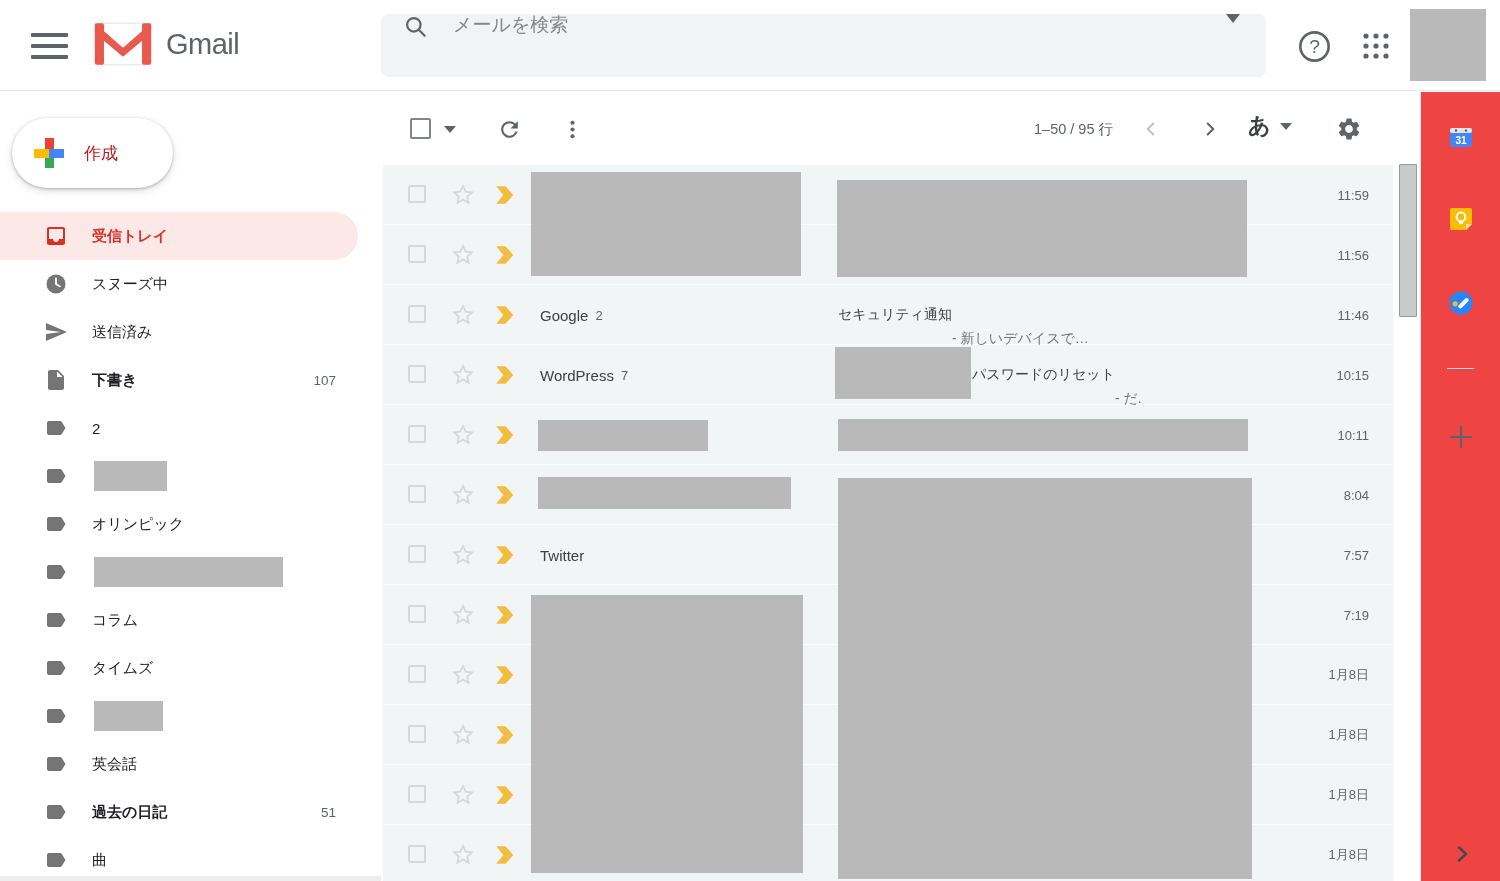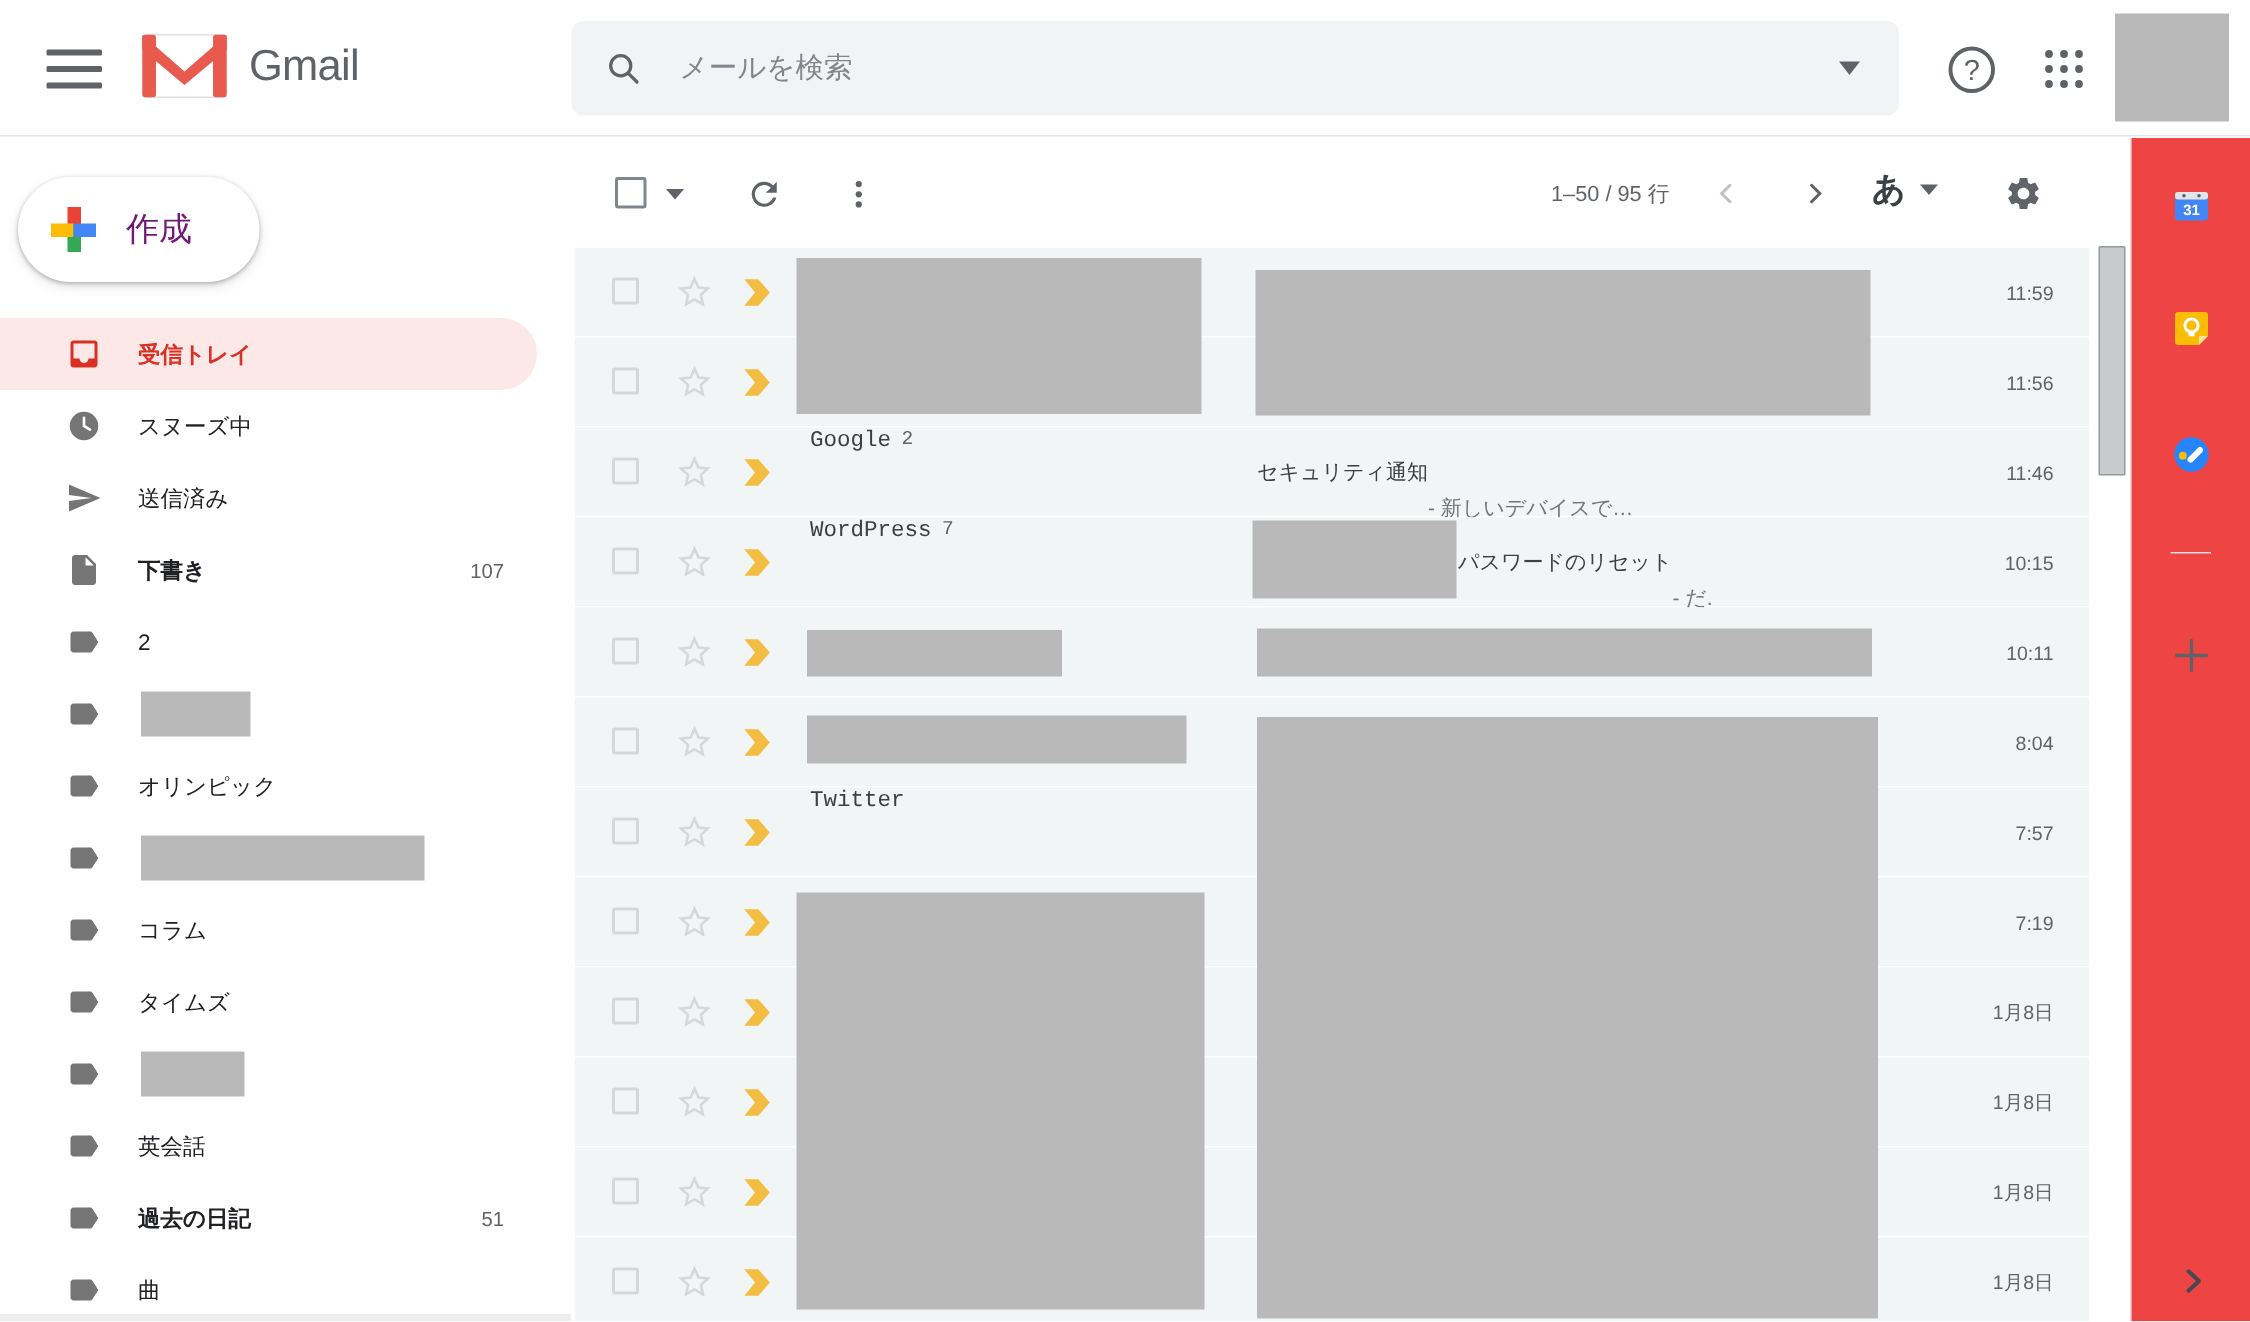--- a/index.html
+++ b/index.html
@@ -6,37 +6,37 @@
   html,body { width:1500px; height:881px; overflow:hidden; }
   body { font-family:"Liberation Sans","DejaVu Sans",sans-serif; background:#fff; color:#202124; }
   #page { position:relative; width:1500px; height:881px; background:#fff; overflow:hidden; }
 
   
   .header { position:absolute; left:0; top:0; width:1500px; height:91px; background:#fff; border-bottom:1px solid #e3e6e9; z-index:20; }
   .hamburger { position:absolute; left:31px; top:26px; width:44px; height:40px; display:flex; flex-direction:column; justify-content:center; gap:7px; cursor:pointer; }
   .hamburger span { display:block; width:37px; height:4px; background:#5f6368; border-radius:1px; }
   .logo { position:absolute; left:94px; top:22px; display:flex; align-items:center; gap:14px; }
   .logo-text { font-size:29px; color:#5f6368; letter-spacing:-0.5px; }
-  .searchbar { position:absolute; left:381px; top:14px; width:885px; height:63px; background:#f1f3f4; border-radius:8px; display:flex; align-items:center; }
+  .searchbar { position:absolute; left:381px; top:14px; width:885px; height:63px; background:#f1f3f4; border-radius:8px; display:flex; align-items:flex-start; }
   .searchbar .sicon { margin-left:22px; flex:0 0 auto; }
   .searchbar input { flex:1; border:none; outline:none; background:transparent; font-size:19px; color:#202124; margin-left:24px; font-family:inherit; }
   .searchbar input::placeholder { color:#80868b; opacity:1; }
   .search-caret { width:0; height:0; border-left:7px solid transparent; border-right:7px solid transparent; border-top:9px solid #5f6368; margin-right:26px; cursor:pointer; }
   .hdr-btn { position:absolute; top:27px; width:38px; height:38px; display:flex; align-items:center; justify-content:center; cursor:pointer; }
   .avatar { position:absolute; left:1410px; top:9px; width:76px; height:72px; background:#b9b9b9; cursor:pointer; }
 
   
   .sidebar { position:absolute; left:0; top:91px; width:381px; height:790px; background:#fff; overflow:hidden; z-index:10; }
   .compose { position:absolute; left:12px; top:27px; width:161px; height:70px; background:#fff; border-radius:35px; box-shadow:0 1px 3px rgba(60,64,67,.35), 0 3px 8px rgba(60,64,67,.15); display:flex; align-items:center; cursor:pointer; }
   .plus-wrap { position:relative; width:30px; height:30px; margin-left:22px; }
   .plus-wrap .v-top    { position:absolute; left:10.5px; top:0;    width:9px;  height:15px; background:#ea4335; }
   .plus-wrap .v-bottom { position:absolute; left:10.5px; top:15px; width:9px;  height:15px; background:#34a853; }
   .plus-wrap .h-left   { position:absolute; left:0;    top:10.5px; width:15px; height:9px;  background:#fbbc05; }
   .plus-wrap .h-right  { position:absolute; left:15px; top:10.5px; width:15px; height:9px;  background:#4285f4; }
-  .compose-label { margin-left:20px; font-size:22px; font-weight:500; color:#701a75; }
+  .compose-label { margin-left:20px; font-size:17px; font-weight:500; color:#b91c1c; }
   .nav { position:absolute; left:0; top:121px; width:381px; }
   .side-item { position:relative; width:358px; height:48px; display:flex; align-items:center; cursor:pointer; border-radius:0 24px 24px 0; }
   .side-item.active { background:#fce8e6; }
   .side-item .icon { position:absolute; left:44px; width:24px; height:24px; }
   .side-item .label { position:absolute; left:92px; font-size:15px; color:#202124; white-space:nowrap; }
   .side-item.active .label { color:#d93025; font-weight:700; }
   .side-item .label.bold { font-weight:700; }
   .side-item .count { position:absolute; right:22px; font-size:13.5px; color:#5f6368; }
   .redact-label { position:absolute; left:94px; height:30px; background:#b9b9b9; }
 
@@ -52,21 +52,21 @@
   .ime-btn { position:absolute; left:865px; top:20px; display:flex; align-items:center; gap:9px; cursor:pointer; }
   .ime-label { font-size:22px; font-weight:700; color:#3c4043; }
   .ime-caret { width:0; height:0; border-left:6px solid transparent; border-right:6px solid transparent; border-top:7px solid #5f6368; }
 
   
   .email-list { position:absolute; left:383px; top:165px; width:1010px; height:716px; overflow:hidden; z-index:5; }
   .email-row { position:relative; width:1010px; height:60px; background:#f2f5f5; border-bottom:1px solid #ffffff; display:flex; align-items:center; cursor:pointer; }
   .row-checkbox { position:absolute; left:25px; top:20px; width:18px; height:18px; border:2px solid #d5d7da; border-radius:2px; cursor:pointer; }
   .row-star { position:absolute; left:67px; top:17px; width:26px; height:26px; cursor:pointer; }
   .row-marker { position:absolute; left:110px; top:19px; width:24px; height:22px; }
-  .row-sender { position:absolute; left:157px; top:0; width:280px; height:60px; display:flex; align-items:flex-start; font-size:15px; color:#3c4043; white-space:nowrap; overflow:hidden;font-family:Liberation Mono, monospace; }
+  .row-sender { position:absolute; left:157px; top:0; width:280px; height:60px; display:flex; align-items:center; font-size:15px; color:#3c4043; white-space:nowrap; overflow:hidden; }
   .row-sender .cnt { font-size:13px; color:#5f6368; margin-left:7px; }
   .row-subject { position:absolute; left:455px; top:0; width:420px; height:60px; display:flex; align-items:center; font-size:14px; white-space:nowrap; overflow:hidden; }
   .row-subject .subj { color:#3c4043; }
   .row-subject .snip { color:#70757a;margin-top:47px; }
   .row-time { position:absolute; right:24px; top:0; height:60px; display:flex; align-items:center; font-size:13px; color:#5f6368; white-space:nowrap; }
 
   
   .redaction { position:absolute; background:#b9b9b9; z-index:8; }
 
   

